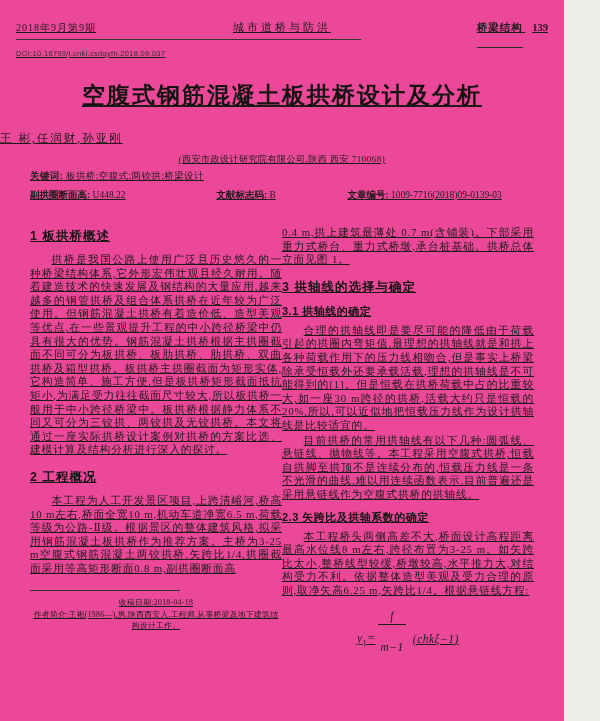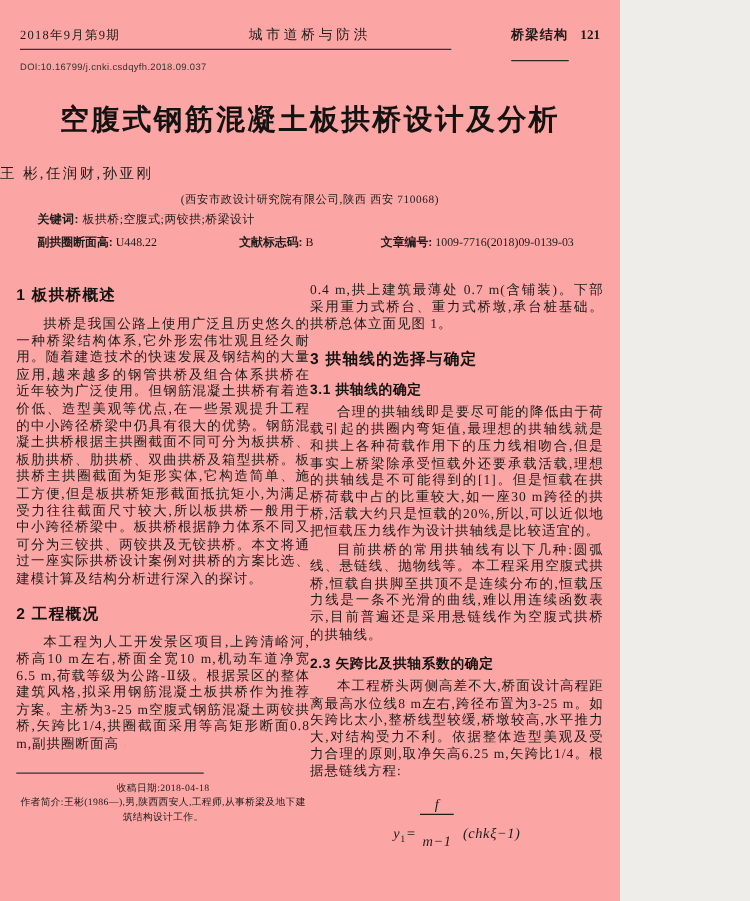--- a/index.html
+++ b/index.html
@@ -1,23 +1,24 @@
 <!DOCTYPE html>
 <html><head>
 <meta charset="utf-8">
 <style>
   html,body{margin:0;padding:0;background:#efede9;}
   .page{
     position:relative;
-    width:496px;height:721px;
-    background:#fca5a5;
+    width:564px;height:721px;
+    background:#ec4899;
     color:#1d1c1a;
     font-family:"Liberation Serif","DejaVu Serif",serif;
     overflow:hidden;
     box-sizing:border-box;
+    text-decoration:underline;
   }
   
   .hdr{position:relative;margin:20px 16px 0 16px;}
   .hdr-row{display:flex;align-items:baseline;font-size:10px;}
   .hdr-issue{flex:1;letter-spacing:1px;}
   .hdr-journal{flex:0 0 auto;font-size:11px;letter-spacing:3px;}
   .hdr-right{flex:1;text-align:right;white-space:nowrap;}
   .hdr-section{font-family:"Liberation Sans","DejaVu Sans",sans-serif;font-weight:bold;font-size:10.5px;border-bottom:1.5px solid #2a2927;padding-bottom:14px;letter-spacing:1px;}
   .hdr-page{font-weight:bold;font-size:10.5px;margin-left:7px;}
   .hdr-line{position:absolute;left:0;top:19px;width:345px;height:1px;background:#35332f;}
@@ -30,21 +31,21 @@
   
   .abs{margin:14px 30px 0;font-size:9.5px;line-height:13.5px;text-align:justify;letter-spacing:.4px;}
   .lbl{font-family:"Liberation Sans","DejaVu Sans",sans-serif;font-weight:bold;}
   .kw{margin:3px 30px 0;font-size:9.5px;line-height:13.5px;letter-spacing:.4px;}
   .meta-row{display:flex;margin:4px 30px 0;font-size:9.5px;line-height:13.5px;}
   .meta-item{white-space:nowrap;}
   .meta-item.m1{flex:0 0 37%;}
   .meta-item.m2{flex:0 0 26%;}
   .meta-item.m3{flex:1;}
   
-  .cols{display:flex;gap:0;margin:24px 13px 0;}
+  .cols{display:flex;gap:0;margin:24px 30px 0;}
   .col{flex:1;min-width:0;text-align:justify;}
   .col h2{font-family:"Liberation Sans","DejaVu Sans",sans-serif;font-size:12.5px;font-weight:bold;
           margin:12px 0 8px;letter-spacing:1px;color:#151412;text-align:left;}
   .col h2.first{margin-top:2px;}
   .col h3{font-family:"Liberation Sans","DejaVu Sans",sans-serif;font-size:11px;font-weight:bold;
           margin:8px 0 5px;letter-spacing:.5px;color:#151412;text-align:left;}
   .col p{margin:0;font-size:10.8px;line-height:13.6px;letter-spacing:.8px;text-indent:2em;}
   .col p.cont{text-indent:0;}
   .col p + p{margin-top:1px;}
   
@@ -63,21 +64,21 @@
 <body>
 
 <div class="page">
 
   <header class="hdr">
     <div class="hdr-row">
       <span class="hdr-issue">2018年9月第9期</span>
       <span class="hdr-journal">城市道桥与防洪</span>
       <span class="hdr-right">
         <span class="hdr-section">桥梁结构</span>
-        <span class="hdr-page">121</span>
+        <span class="hdr-page">139</span>
       </span>
     </div>
     <div class="hdr-line"></div>
     <div class="doi">DOI:10.16799/j.cnki.csdqyfh.2018.09.037</div>
   </header>
 
   <h1 class="title">空腹式钢筋混凝土板拱桥设计及分析</h1>
   <div class="authors">王 彬,任润财,孙亚刚</div>
   <div class="affil">(西安市政设计研究院有限公司,陕西 西安 710068)</div>
 

